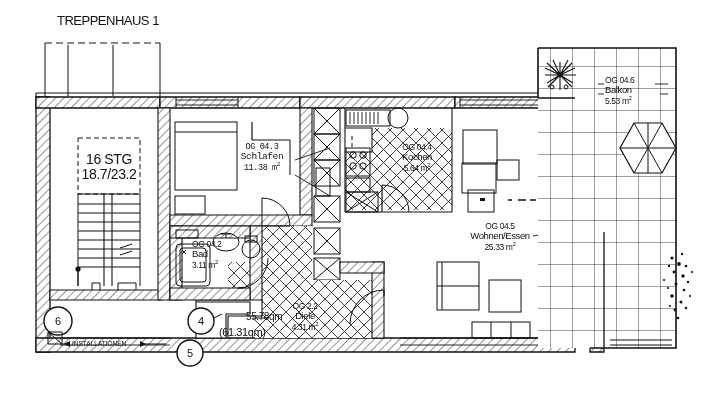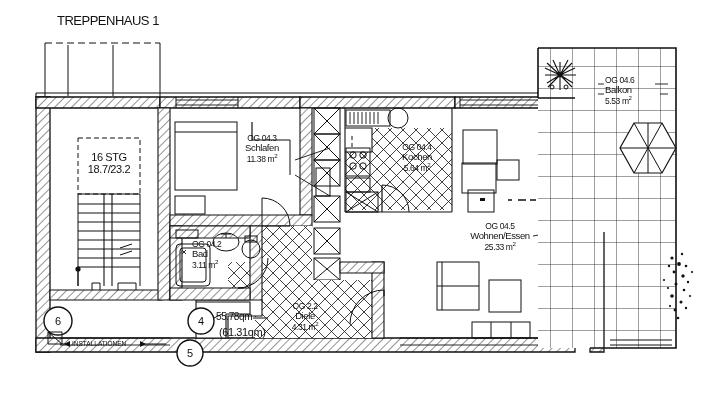--- a/index.html
+++ b/index.html
@@ -36,23 +36,23 @@
   }
   .lbl.center { text-align: center; transform: translateX(-50%); }
   .title-lbl {
     font-size: 13px;
     letter-spacing: -0.5px;
     font-weight: 400;
   }
   .room-lbl { font-size: 8.5px; }
   .room-lbl .ln { display: block; }
   .room-lbl .ln.name { font-size: 9.5px; }
-  .stair-lbl { font-size: 11px; text-align: center; }
+  .stair-lbl { font-size: 14px; text-align: center; }
   .stair-lbl .ln { display: block; }
-  .area-lbl { font-size: 10px; }
+  .area-lbl { font-size: 10px; margin-left: 30px; }
   .area-sub { font-size: 11px; }
   .inst-lbl { font-size: 6.5px; letter-spacing: 0px; }
   .circ-num {
     position: absolute;
     font-size: 11px;
     text-align: center;
     color: #111;
     transform: translate(-50%, -50%);
   }
   .sup { font-size: 0.72em; vertical-align: super; }
@@ -380,21 +380,21 @@
     </g>
   </svg>
 
   <div class="lbl title-lbl" style="left:57px; top:14px;">TREPPENHAUS 1</div>
 
   <div class="lbl stair-lbl center" style="left:109px; top:152px;">
     <span class="ln">16 STG</span>
     <span class="ln">18.7/23.2</span>
   </div>
 
-  <div class="lbl room-lbl center" style="left:262px; top:134px;">
+  <div class="lbl room-lbl center" style="left:262px; top:143px;font-family:Liberation Mono, monospace;">
     <span class="ln">OG 04.3</span>
     <span class="ln name">Schlafen</span>
     <span class="ln"><span>11.38</span> <span class="unit">m<span class="sup">2</span></span></span>
   </div>
 
   <div class="lbl room-lbl center" style="left:417px; top:143px;">
     <span class="ln">OG 04.4</span>
     <span class="ln name">Kochen</span>
     <span class="ln"><span>5.64</span> <span class="unit">m<span class="sup">2</span></span></span>
   </div>

